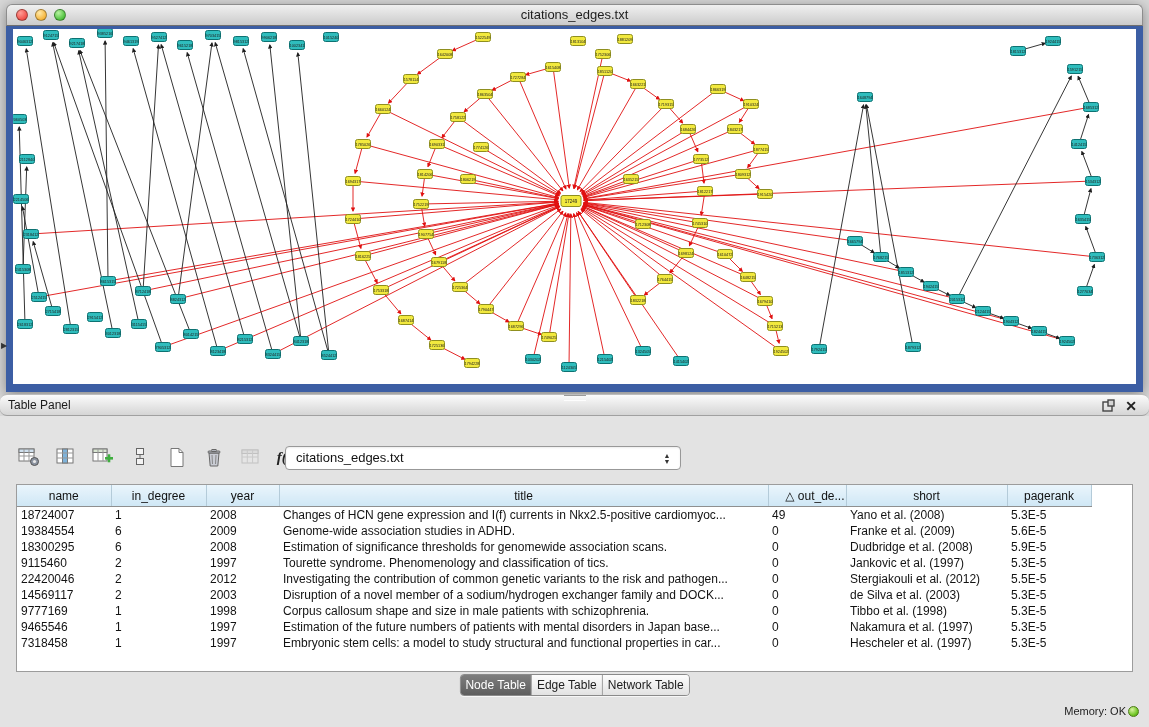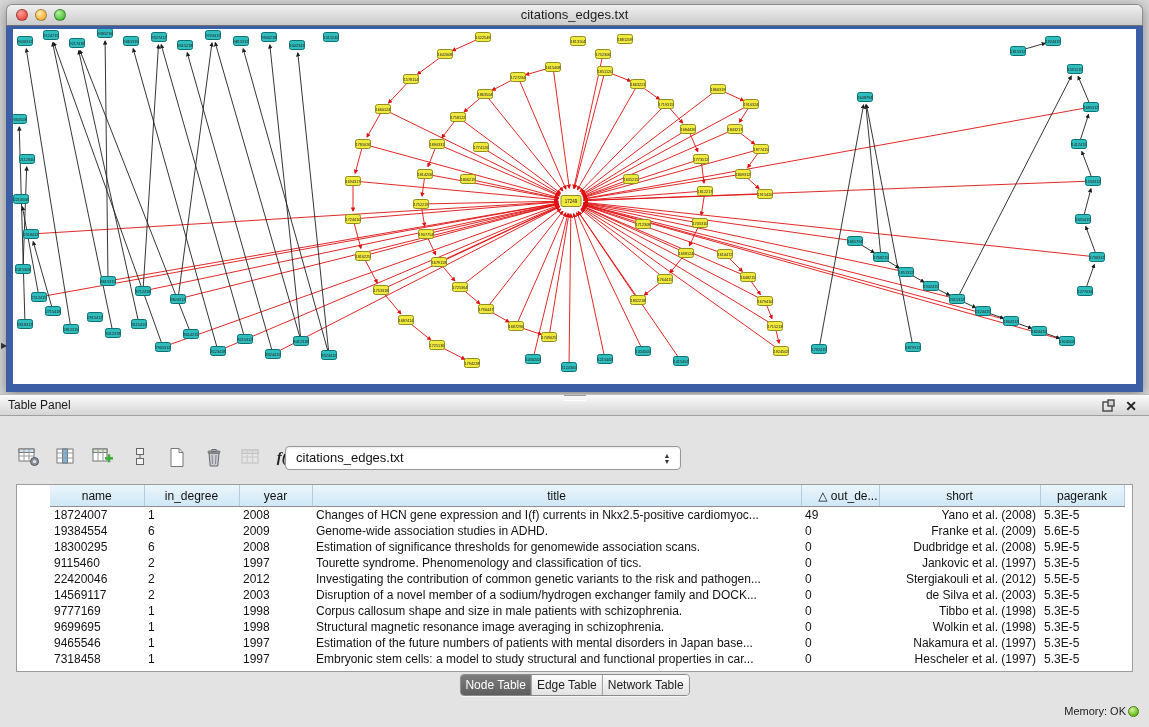--- a/index.html
+++ b/index.html
@@ -21,48 +21,48 @@
   .light.green{background:radial-gradient(circle at 35% 30%,#b7f2a1,#4fc23e 70%);}
   .title-text{text-align:center;line-height:20px;font-size:13px;color:#1d1d1d;}
   .canvas-frame{position:absolute;left:0;top:22px;right:0;bottom:0;background:#3c5ea4;
     padding:3px 7px 8px 7px;box-sizing:border-box;}
   .graph-canvas{width:100%;height:100%;background:#ffffff;position:relative;overflow:hidden;}
   #graph-svg{display:block;width:100%;height:100%;}
 
   
   #panel-header{position:absolute;left:0;top:394px;width:1149px;height:22px;
     background:linear-gradient(#fbfbfb,#d5d5d5);border-top:1px solid #bcbcbc;
-    border-bottom:1px solid #a0a0a0;box-sizing:border-box;}
+    border-bottom:1px solid #a0a0a0;box-sizing:border-box;border-radius:7px;}
   #panel-title{position:absolute;left:8px;top:0;line-height:20px;font-size:12px;color:#1b1b1b;}
   #panel-float{position:absolute;right:34px;top:4px;width:13px;height:13px;cursor:default;}
   #panel-close{position:absolute;right:12px;top:1px;font-size:14px;font-weight:bold;color:#222;line-height:20px;}
   #splitter-handle{position:absolute;left:50%;top:395px;transform:translateX(-50%);
     width:22px;height:4px;border-top:1px solid #9a9a9a;border-bottom:1px solid #fdfdfd;}
 
   
   #panel-bg{position:absolute;left:0;top:416px;width:1149px;height:311px;background:#e3e3e3;}
   #toolbar{position:absolute;left:14px;top:442px;display:flex;align-items:center;gap:7px;}
   .tool-btn{width:30px;height:30px;display:flex;align-items:center;justify-content:center;border-radius:4px;}
   .fx{font-style:italic;font-weight:bold;font-size:15px;color:#222;font-family:"Liberation Serif",serif;}
   #combo{position:absolute;left:285px;top:446px;width:396px;height:24px;background:#fff;
     border:1px solid #989898;border-radius:4px;box-sizing:border-box;font-size:13px;color:#111;
     line-height:22px;padding:0 26px 0 10px;box-shadow:inset 0 1px 2px rgba(0,0,0,.08);}
   #combo-stepper{position:absolute;right:6px;top:3px;width:14px;height:17px;display:flex;
     flex-direction:column;align-items:center;justify-content:center;color:#333;}
   #combo-stepper span{font-size:7px;line-height:6px;}
 
   
   #table-wrap{position:absolute;left:16px;top:484px;width:1117px;height:188px;background:#fff;
-    border:1px solid #9c9c9c;box-sizing:border-box;overflow:hidden;padding-left:33px;}
+    border:1px solid #9c9c9c;box-sizing:border-box;overflow:hidden;}
   table{border-collapse:collapse;table-layout:fixed;width:1074px;font-size:12px;}
   th{height:19px;background:linear-gradient(#eaf5fc,#cfe7f5);border-right:1px solid #b4cbd9;
      border-bottom:1px solid #8f8f8f;font-weight:normal;color:#111;font-size:12px;
      white-space:nowrap;overflow:hidden;}
   td{height:16px;padding:0 4px;white-space:nowrap;overflow:hidden;color:#131313;line-height:16px;}
-  td.center{text-align:right;}
+  td.center{text-align:left;}
 
   
   #tabs{position:absolute;top:674px;left:50%;transform:translateX(-50%);display:flex;
     border:1px solid #8a8a8a;border-radius:4px;overflow:hidden;height:20px;
     box-shadow:0 1px 0 rgba(255,255,255,.7);}
   .tab{padding:0 5px;line-height:20px;font-size:12px;color:#1d1d1d;
     background:linear-gradient(#fdfdfd,#e2e2e2);border-right:1px solid #9a9a9a;}
   .tab:last-child{border-right:none;}
   .tab.active{background:linear-gradient(#7d7d7d,#5e5e5e);color:#fff;}
 
@@ -643,29 +643,20 @@
         <tr>
           <td>9777169</td>
           <td>1</td>
           <td>1998</td>
           <td>Corpus callosum shape and size in male patients with schizophrenia.</td>
           <td>0</td>
           <td class="center">Tibbo et al. (1998)</td>
           <td>5.3E-5</td>
         </tr>
         <tr>
-          <td>9699695</td>
-          <td>1</td>
-          <td>1998</td>
-          <td>Structural magnetic resonance image averaging in schizophrenia.</td>
-          <td>0</td>
-          <td class="center">Wolkin et al. (1998)</td>
-          <td>5.3E-5</td>
-        </tr>
-        <tr>
           <td>9465546</td>
           <td>1</td>
           <td>1997</td>
           <td>Estimation of the future numbers of patients with mental disorders in Japan base...</td>
           <td>0</td>
           <td class="center">Nakamura et al. (1997)</td>
           <td>5.3E-5</td>
         </tr>
         <tr>
           <td>7318458</td>

